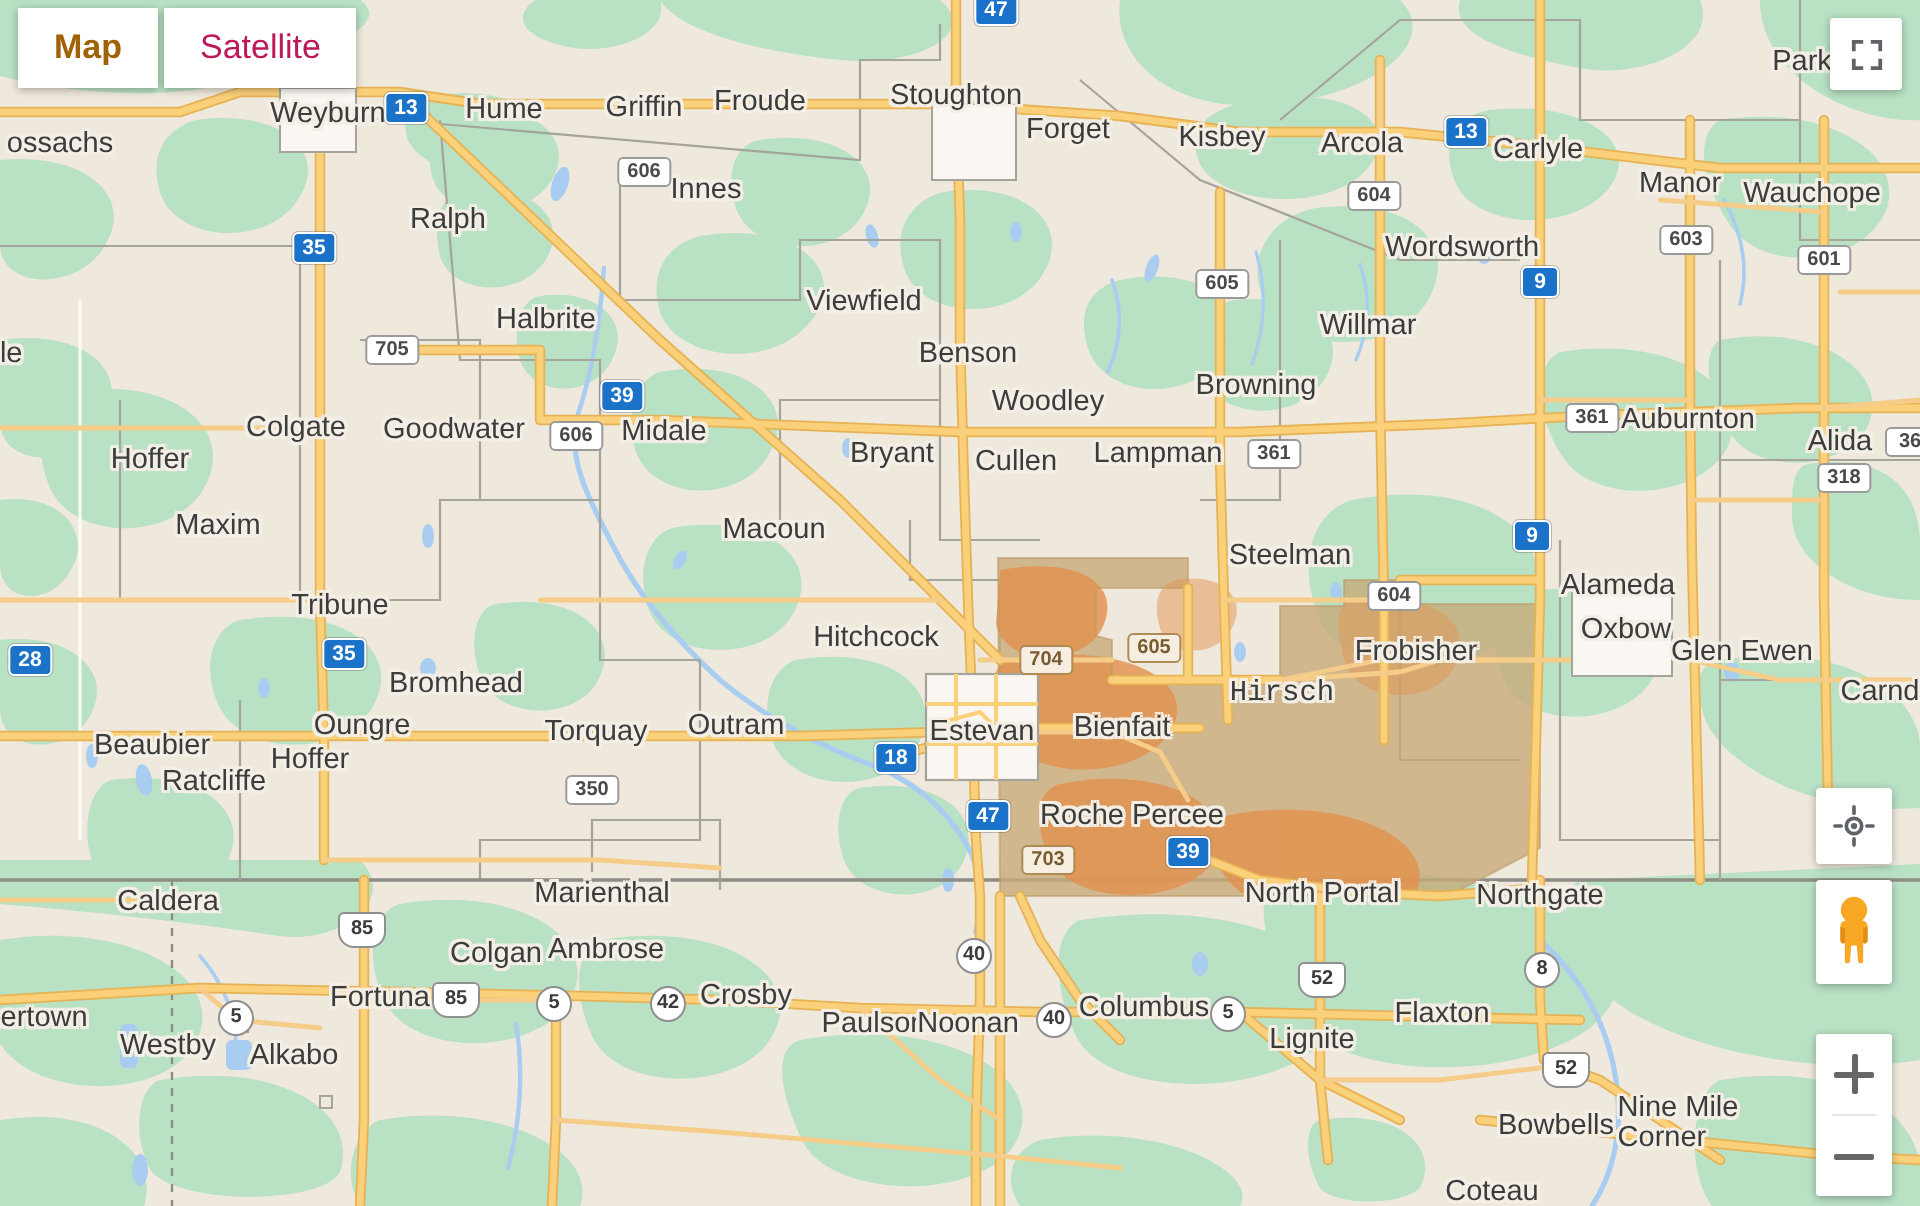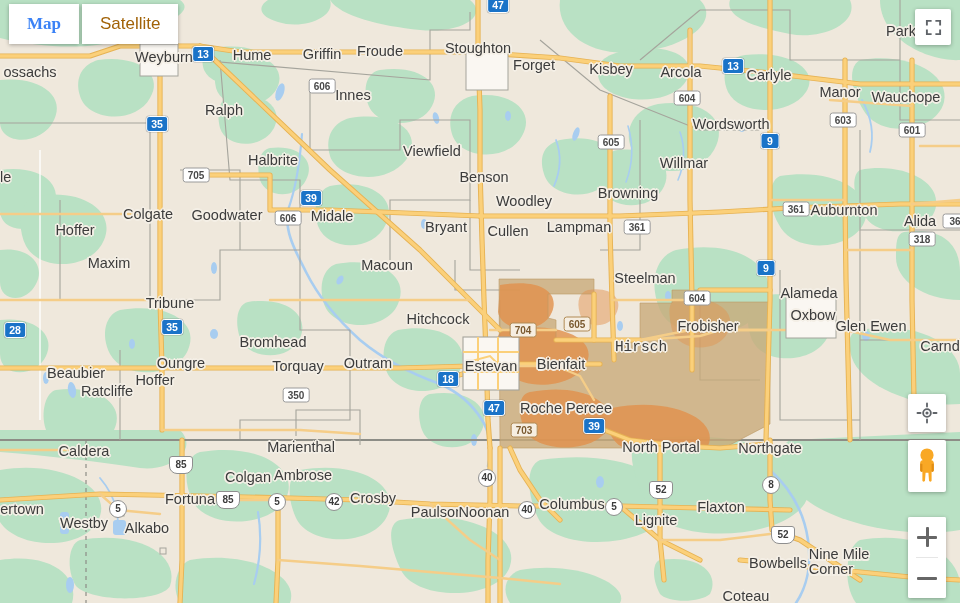--- a/index.html
+++ b/index.html
@@ -98,24 +98,24 @@
   }
   .maptype-btn{
     background:#ffffff;
     border:none;
     height:40px;
     padding:0 18px;
     font-family:"Liberation Sans", sans-serif;
     font-size:17px;
     cursor:pointer;
     box-shadow:0 1px 4px rgba(0,0,0,.3);
-    color:#a16207;
+    color:#be185d;
     display:flex;align-items:center;
   }
-  .maptype-btn.active{color:#3b82f6;font-weight:bold;font-family:Liberation Serif, serif;}
+  .maptype-btn.active{color:#a16207;font-weight:bold;}
   .maptype-btn:first-child{margin-right:3px;}
 
   
   #search-wrap{
     position:absolute;left:203px;top:9px;
     width:417px;height:30px;
     z-index:40;
   }
   #search-input{
     width:100%;height:100%;
@@ -491,21 +491,21 @@
         <div class="place s1" style="left: 75px; top: 230px;">Hoffer</div>
         <div class="place s1" style="left: 109px; top: 263px;">Maxim</div>
         <div class="place s1" style="left: 387px; top: 265px;">Macoun</div>
         <div class="place s1" style="left: 645px; top: 278px;">Steelman</div>
         <div class="place s1" style="left: 809px; top: 293px;">Alameda</div>
         <div class="place s1" style="left: 170px; top: 303px;">Tribune</div>
         <div class="place s1" style="left: 438px; top: 319px;">Hitchcock</div>
         <div class="place s1" style="left: 708px; top: 326px;">Frobisher</div>
         <div class="place s1" style="left: 808px; top: 315px; padding-left: 10px;">Oxbow</div>
         <div class="place s1" style="left: 871px; top: 326px;">Glen Ewen</div>
-        <div class="place s1" style="left: 228px; top: 342px; margin-left: 45px;">Bromhead</div>
+        <div class="place s1" style="left: 228px; top: 342px;">Bromhead</div>
         <div class="place s1" style="left: 940px; top: 346px;">Carnd</div>
         <div class="place s1" style="left: 181px; top: 363px;">Oungre</div>
         <div class="place s1" style="left: 298px; top: 366px;">Torquay</div>
         <div class="place s1" style="left: 368px; top: 363px;">Outram</div>
         <div class="place s1" style="left: 491px; top: 366px;">Estevan</div>
         <div class="place s1" style="left: 561px; top: 364px;">Bienfait</div>
         <div class="place s1" style="left: 641px; top: 347px; font-family: Liberation Mono, monospace;">Hirsch</div>
         <div class="place s1" style="left: 76px; top: 373px;">Beaubier</div>
         <div class="place s1" style="left: 155px; top: 380px;">Hoffer</div>
         <div class="place s1" style="left: 107px; top: 391px;">Ratcliffe</div>

